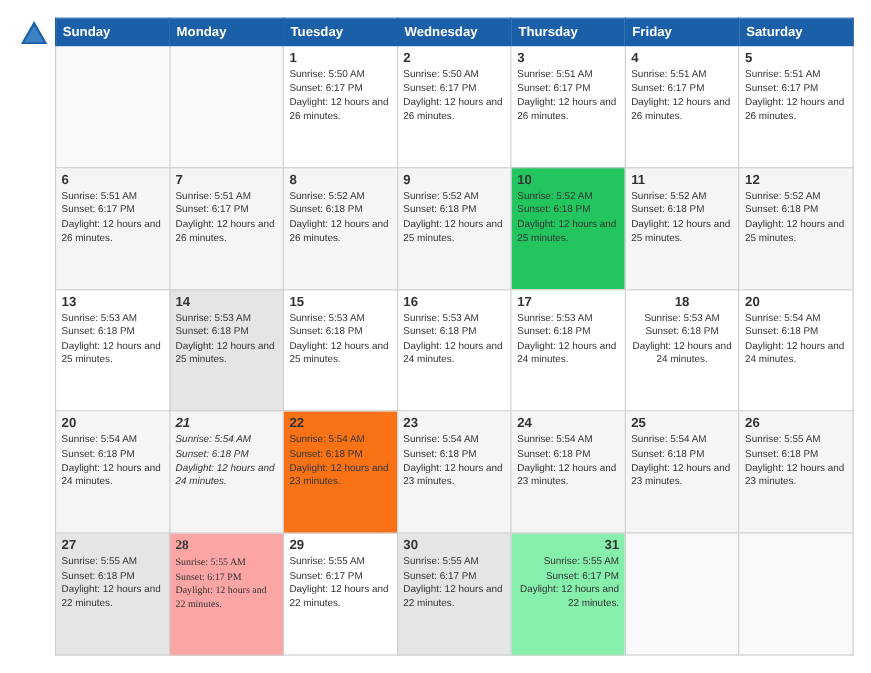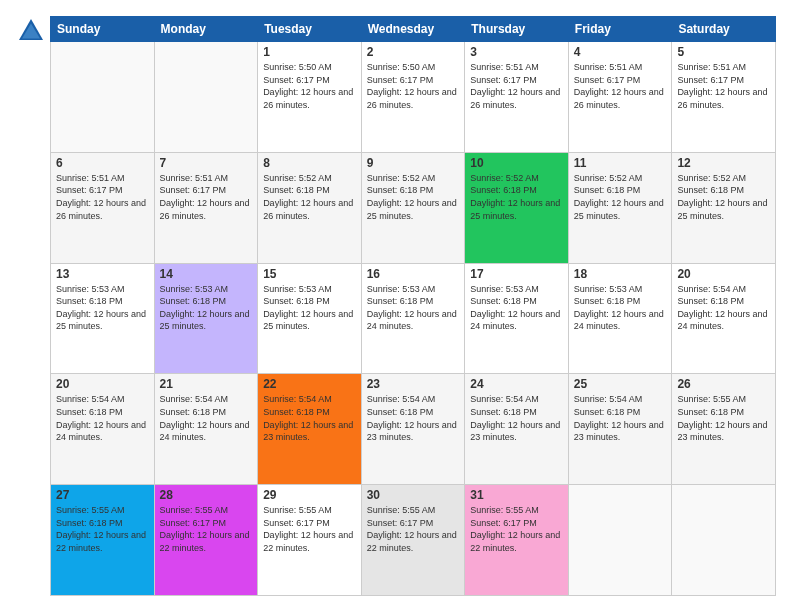--- a/index.html
+++ b/index.html
@@ -218,21 +218,21 @@
 Daylight: 12 hours and 25 minutes.</div>
           </td>
         </tr>
         <tr>
           <td style="background: rgb(255, 255, 255);">
             <span class="day-number">13</span>
             <div class="day-info">Sunrise: 5:53 AM
 Sunset: 6:18 PM
 Daylight: 12 hours and 25 minutes.</div>
           </td>
-          <td style="background: #c4b5fd;">
+          <td style="background: #e5e5e5;">
             <span class="day-number">14</span>
             <div class="day-info">Sunrise: 5:53 AM
 Sunset: 6:18 PM
 Daylight: 12 hours and 25 minutes.</div>
           </td>
           <td style="background: rgb(255, 255, 255);">
             <span class="day-number">15</span>
             <div class="day-info">Sunrise: 5:53 AM
 Sunset: 6:18 PM
 Daylight: 12 hours and 25 minutes.</div>
@@ -242,41 +242,41 @@
             <div class="day-info">Sunrise: 5:53 AM
 Sunset: 6:18 PM
 Daylight: 12 hours and 24 minutes.</div>
           </td>
           <td style="background: rgb(255, 255, 255);">
             <span class="day-number">17</span>
             <div class="day-info">Sunrise: 5:53 AM
 Sunset: 6:18 PM
 Daylight: 12 hours and 24 minutes.</div>
           </td>
-          <td style="background: rgb(255, 255, 255);">
+          <td style="background: rgb(255, 255, 255); text-align: center;">
             <span class="day-number">18</span>
             <div class="day-info">Sunrise: 5:53 AM
 Sunset: 6:18 PM
 Daylight: 12 hours and 24 minutes.</div>
           </td>
           <td style="background: rgb(255, 255, 255);">
             <span class="day-number">20</span>
             <div class="day-info">Sunrise: 5:54 AM
 Sunset: 6:18 PM
 Daylight: 12 hours and 24 minutes.</div>
           </td>
         </tr>
         <tr>
           <td style="background: rgb(245, 245, 245);">
             <span class="day-number">20</span>
             <div class="day-info">Sunrise: 5:54 AM
 Sunset: 6:18 PM
 Daylight: 12 hours and 24 minutes.</div>
           </td>
-          <td style="background: rgb(245, 245, 245);">
+          <td style="background: rgb(245, 245, 245); font-style: italic;">
             <span class="day-number">21</span>
             <div class="day-info">Sunrise: 5:54 AM
 Sunset: 6:18 PM
 Daylight: 12 hours and 24 minutes.</div>
           </td>
           <td style="background: #f97316;">
             <span class="day-number">22</span>
             <div class="day-info">Sunrise: 5:54 AM
 Sunset: 6:18 PM
 Daylight: 12 hours and 23 minutes.</div>
@@ -300,45 +300,45 @@
 Daylight: 12 hours and 23 minutes.</div>
           </td>
           <td style="background: rgb(245, 245, 245);">
             <span class="day-number">26</span>
             <div class="day-info">Sunrise: 5:55 AM
 Sunset: 6:18 PM
 Daylight: 12 hours and 23 minutes.</div>
           </td>
         </tr>
         <tr>
-          <td style="background: #0ea5e9;">
+          <td style="background: #e5e5e5;">
             <span class="day-number">27</span>
             <div class="day-info">Sunrise: 5:55 AM
 Sunset: 6:18 PM
 Daylight: 12 hours and 22 minutes.</div>
           </td>
-          <td style="background: #d946ef;">
+          <td style="background: #fca5a5; font-family: Liberation Serif, serif;">
             <span class="day-number">28</span>
             <div class="day-info">Sunrise: 5:55 AM
 Sunset: 6:17 PM
 Daylight: 12 hours and 22 minutes.</div>
           </td>
           <td style="background: rgb(255, 255, 255);">
             <span class="day-number">29</span>
             <div class="day-info">Sunrise: 5:55 AM
 Sunset: 6:17 PM
 Daylight: 12 hours and 22 minutes.</div>
           </td>
           <td style="background: #e5e5e5;">
             <span class="day-number">30</span>
             <div class="day-info">Sunrise: 5:55 AM
 Sunset: 6:17 PM
 Daylight: 12 hours and 22 minutes.</div>
           </td>
-          <td style="background: #f9a8d4;">
+          <td style="background: #86efac; text-align: right;">
             <span class="day-number">31</span>
             <div class="day-info">Sunrise: 5:55 AM
 Sunset: 6:17 PM
 Daylight: 12 hours and 22 minutes.</div>
           </td>
           <td class="empty-cell"></td>
           <td class="empty-cell"></td>
         </tr>
       </tbody>
   </table>

